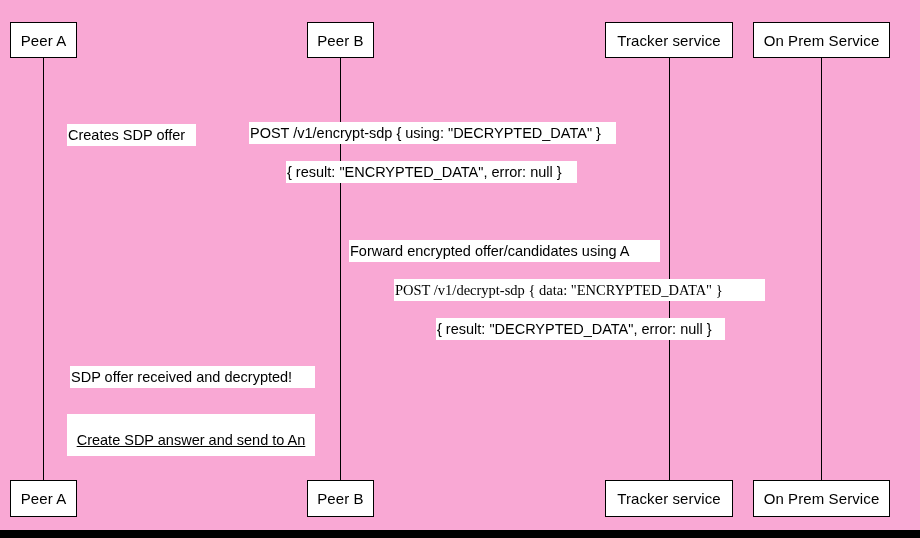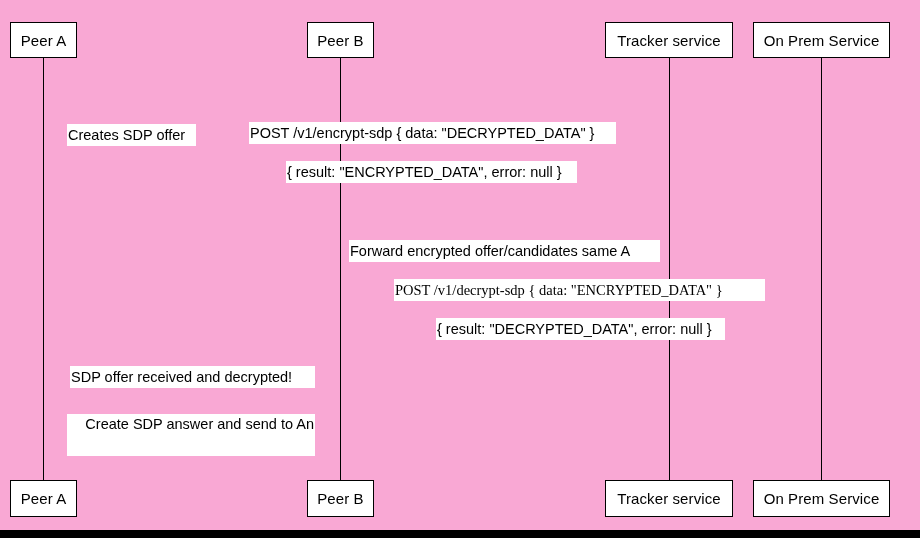--- a/index.html
+++ b/index.html
@@ -38,23 +38,24 @@
     color: #000000;
     font-size: 14.5px;
     line-height: 22px;
     white-space: nowrap;
     overflow: hidden;
     box-sizing: border-box;
     padding: 0 1px;
   }
   .msg.two-line {
     white-space: normal;
-    text-align: right;
+    text-align: center;
     line-height: 21px;
-    padding-top: 0;
+    padding-top: 16px;
+    text-decoration: underline;
   }
   
   .lifeline {
     position: absolute;
     width: 1px;
     background: #000000;
   }
 </style>
 </head>
 <body>
@@ -74,26 +75,26 @@
   </div>
   <div class="participant" style="left:605px; top:22px; width:128px; height:36px;">
     <span>Tracker service</span>
   </div>
   <div class="participant" style="left:753px; top:22px; width:137px; height:36px;">
     <span>On Prem Service</span>
   </div>
 
   <div class="msg" style="left:67px; top:82px; width:129px; height:22px;margin-top:42px;">Creates SDP offer</div>
 
-  <div class="msg" style="left:249px; top:122px; width:367px; height:22px;">POST /v1/encrypt-sdp { data: "DECRYPTED_DATA" }</div>
+  <div class="msg" style="left:249px; top:122px; width:367px; height:22px;">POST /v1/encrypt-sdp { using: "DECRYPTED_DATA" }</div>
 
   <div class="msg" style="left:286px; top:161px; width:291px; height:22px;">{ result: "ENCRYPTED_DATA", error: null }</div>
 
 
-  <div class="msg" style="left:349px; top:240px; width:311px; height:22px;">Forward encrypted offer/candidates same A</div>
+  <div class="msg" style="left:349px; top:240px; width:311px; height:22px;">Forward encrypted offer/candidates using A</div>
 
   <div class="msg" style="left:394px; top:279px; width:371px; height:22px;font-family:Liberation Serif, serif;">POST /v1/decrypt-sdp { data: "ENCRYPTED_DATA" }</div>
 
   <div class="msg" style="left:436px; top:318px; width:289px; height:22px;">{ result: "DECRYPTED_DATA", error: null }</div>
 
   <div class="msg" style="left:70px; top:366px; width:245px; height:22px;">SDP offer received and decrypted!</div>
 
   <div class="msg two-line" style="left:67px; top:414px; width:248px; height:42px;">
     <div>Create SDP answer and send to An</div>
   </div>

